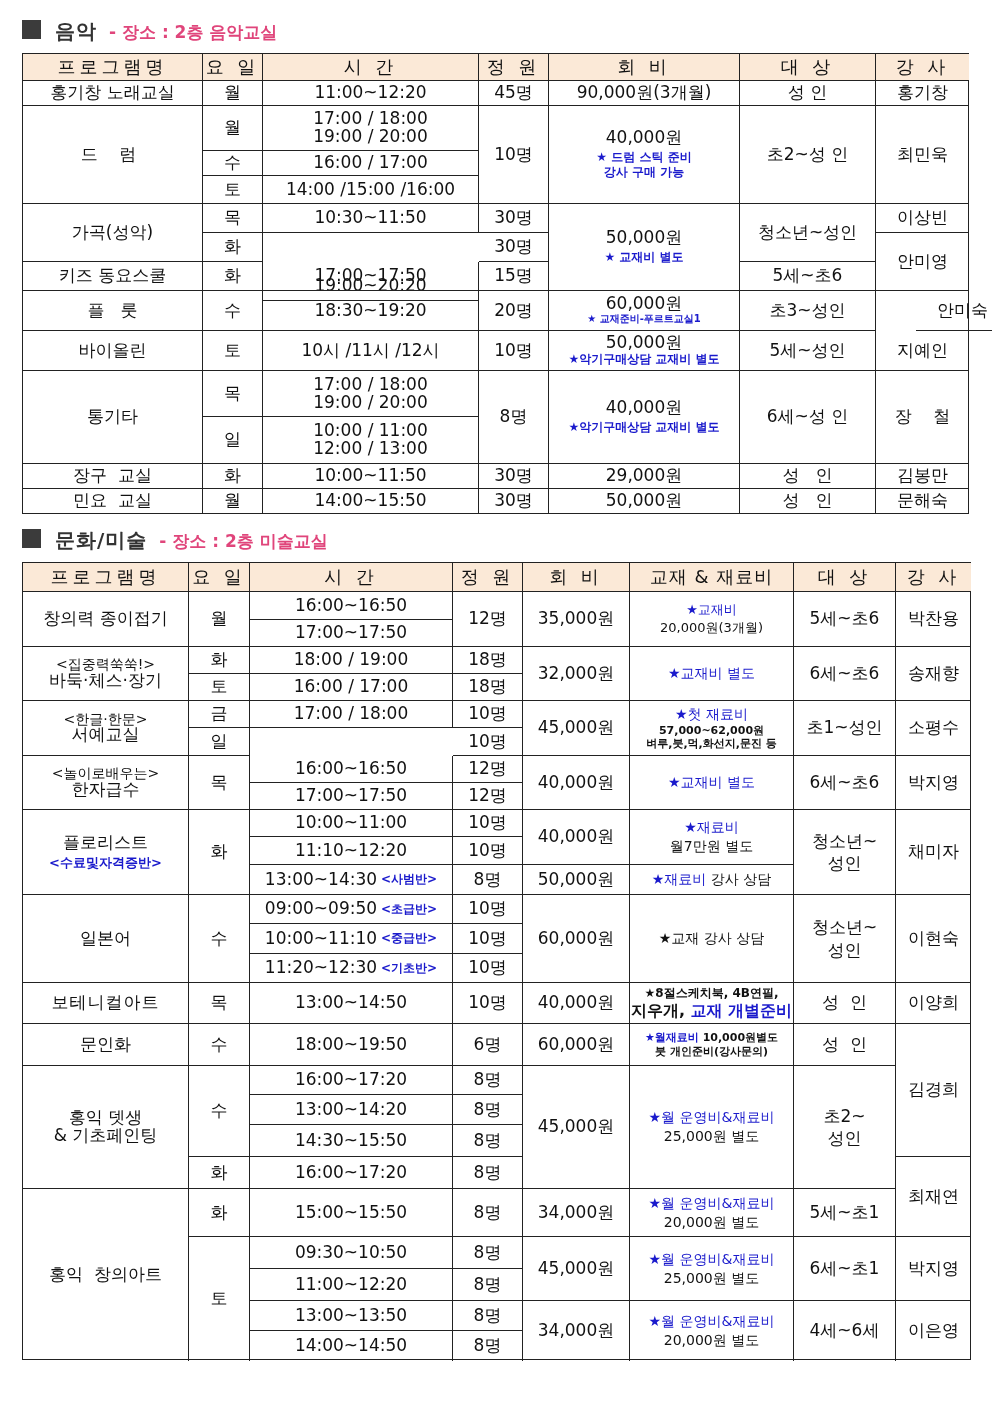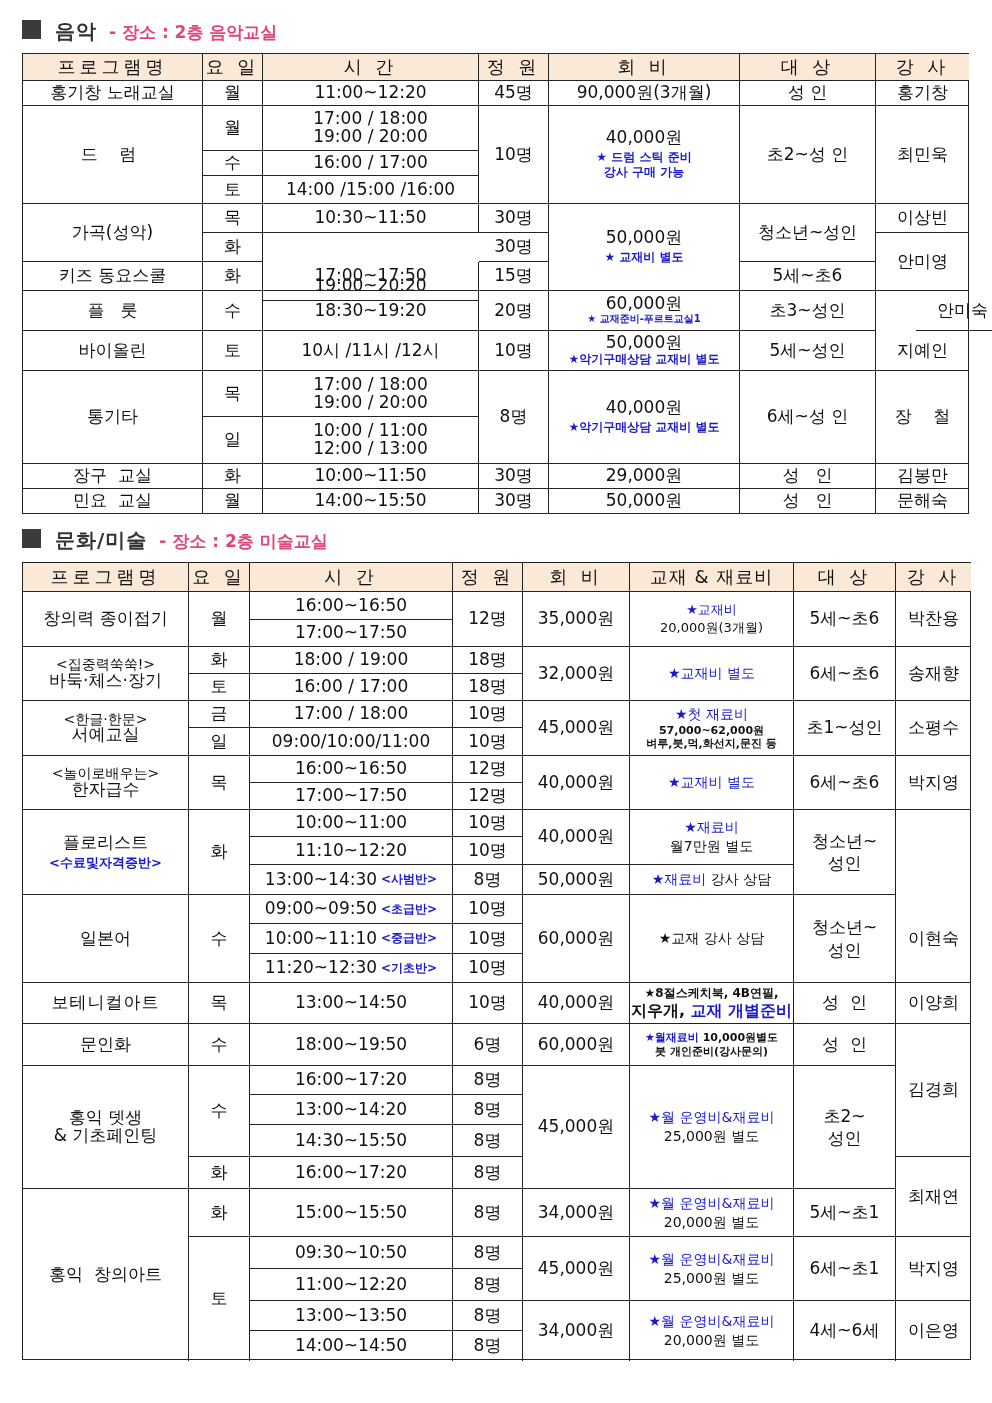--- a/index.html
+++ b/index.html
@@ -188,21 +188,20 @@
   <div class="c" style="left:771px;top:84px;width:102px;height:54px;">6세~초6</div>
   <div class="c" style="left:873px;top:84px;width:75px;height:54px;border-right:none;">송재향</div>
 
   <div class="c" style="left:0;top:138px;width:166px;height:55px;">
     <span class="pre">&lt;한글·한문&gt;</span>
     <span>서예교실</span>
   </div>
   <div class="c" style="left:166px;top:138px;width:61px;height:27px;">금</div>
   <div class="c" style="left:166px;top:165px;width:61px;height:28px;">일</div>
   <div class="c" style="left:227px;top:138px;width:203px;height:27px;">17:00 / 18:00</div>
-  <div class="c" style="left:227px;top:165px;width:203px;height:28px;">09:00/10:00/11:00</div>
   <div class="c" style="left:430px;top:138px;width:70px;height:27px;">10명</div>
   <div class="c" style="left:430px;top:165px;width:70px;height:28px;">10명</div>
   <div class="c" style="left:500px;top:138px;width:107px;height:55px;">45,000원</div>
   <div class="c" style="left:607px;top:138px;width:164px;height:55px;">
     <span class="note blue" style="font-size:14px;">★첫 재료비</span>
     <span class="xs">57,000~62,000원</span>
     <span class="xs">벼루,붓,먹,화선지,문진 등</span>
   </div>
   <div class="c" style="left:771px;top:138px;width:102px;height:55px;">초1~성인</div>
   <div class="c" style="left:873px;top:138px;width:75px;height:55px;border-right:none;">소평수</div>
@@ -240,20 +239,21 @@
   <div class="c" style="left:607px;top:247px;width:164px;height:55px;">
     <span class="note blue" style="font-size:14px;">★재료비</span>
     <span class="note" style="font-size:14px;">월7만원 별도</span>
   </div>
   <div class="c" style="left:607px;top:302px;width:164px;height:30px;flex-direction:row;">
     <span class="note blue" style="font-size:14px;">★재료비</span>
     <span class="note" style="font-size:14px;white-space:pre;"> 강사 상담</span>
   </div>
   <div class="c" style="left:771px;top:247px;width:102px;height:85px;white-space:pre-line;line-height:1.3;">청소년~
 성인</div>
+  <div class="c" style="left:873px;top:247px;width:75px;height:85px;border-right:none;">채미자</div>
 
   <div class="c" style="left:0;top:332px;width:166px;height:88px;">일본어</div>
   <div class="c" style="left:166px;top:332px;width:61px;height:88px;">수</div>
   <div class="c" style="left:227px;top:332px;width:203px;height:29px;flex-direction:row;">
     <span>09:00~09:50</span>
     <span class="tag">&lt;초급반&gt;</span>
   </div>
   <div class="c" style="left:227px;top:361px;width:203px;height:30px;flex-direction:row;">
     <span>10:00~11:10</span>
     <span class="tag">&lt;중급반&gt;</span>

